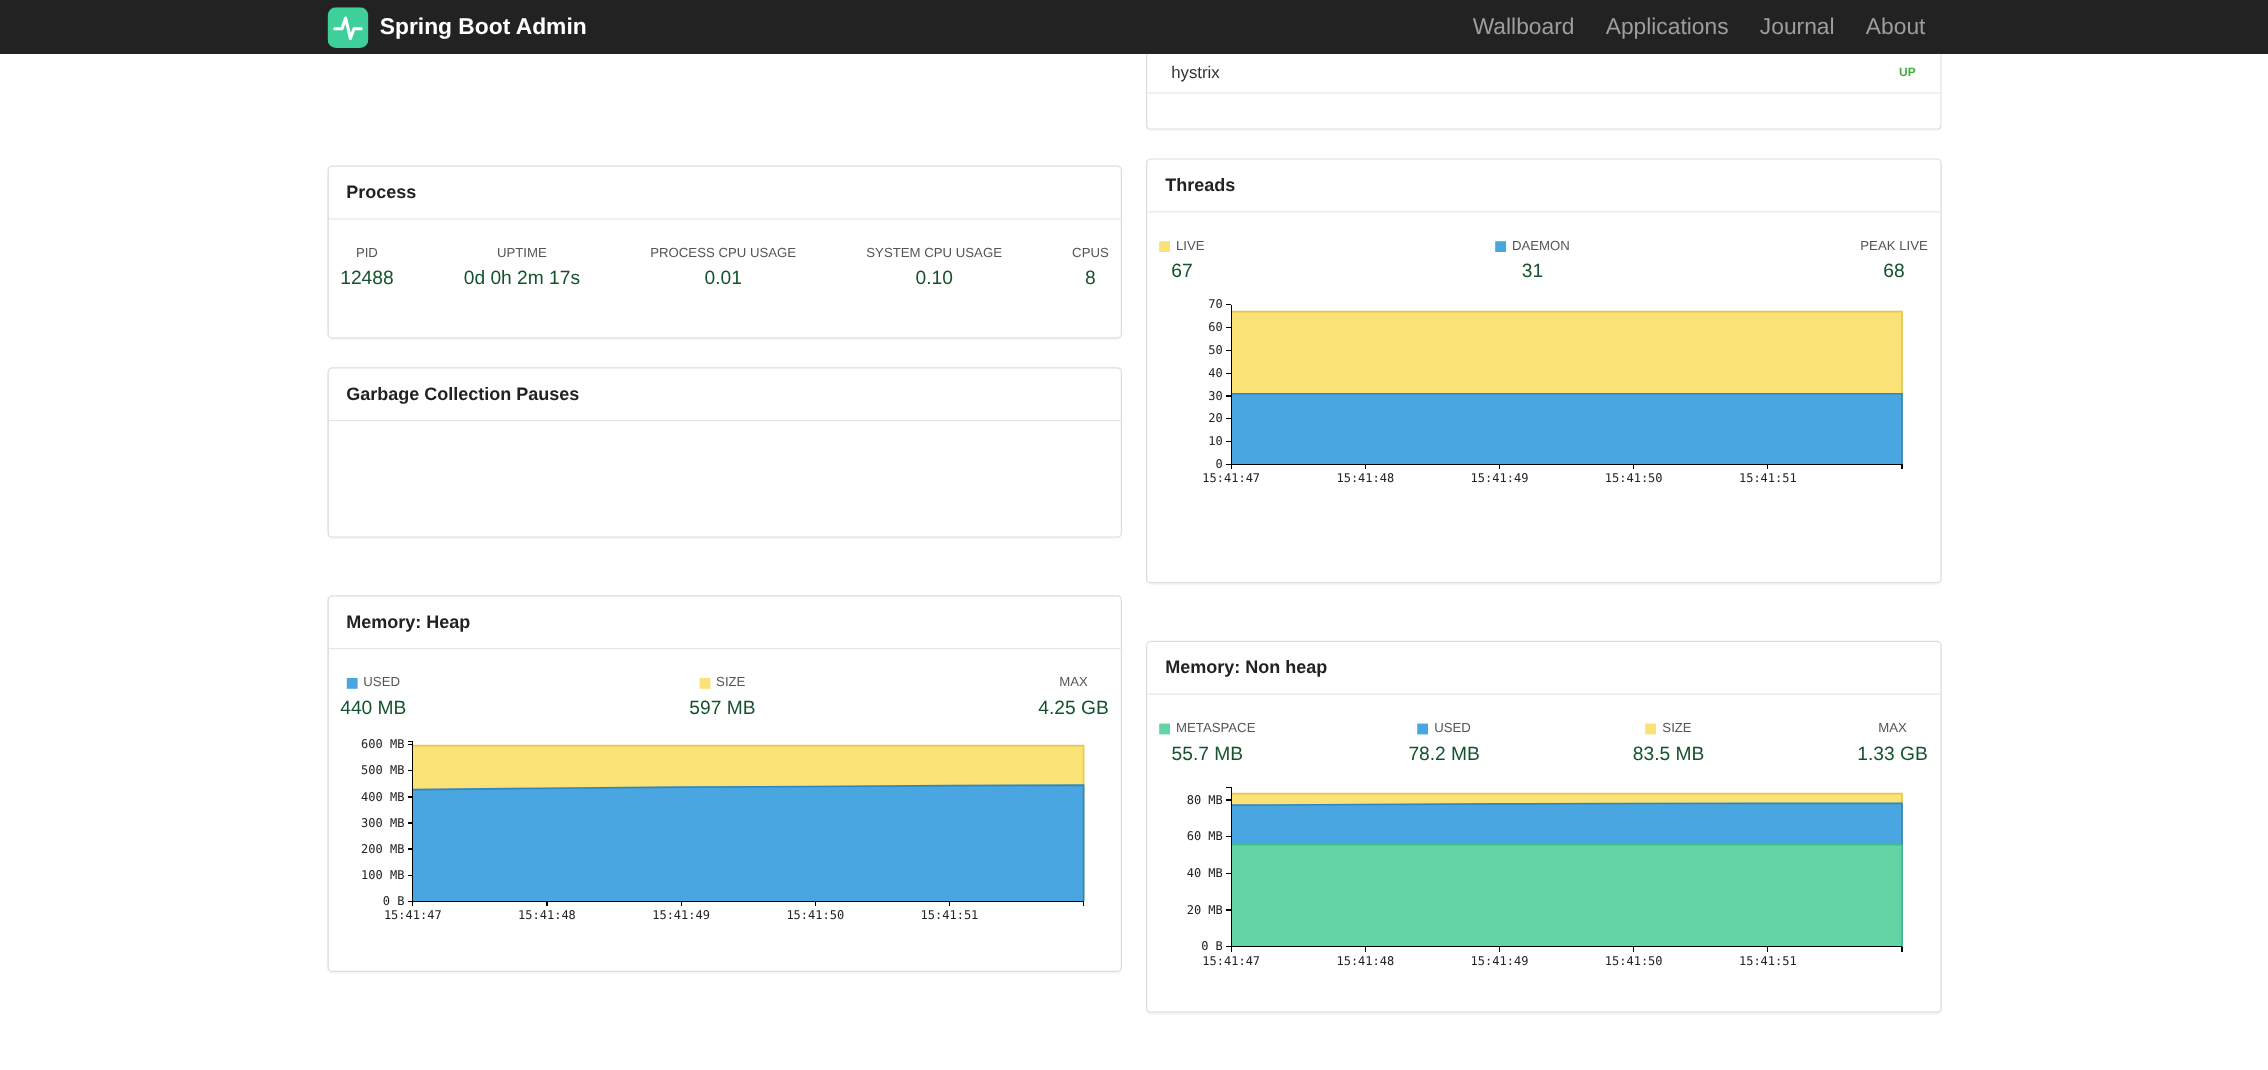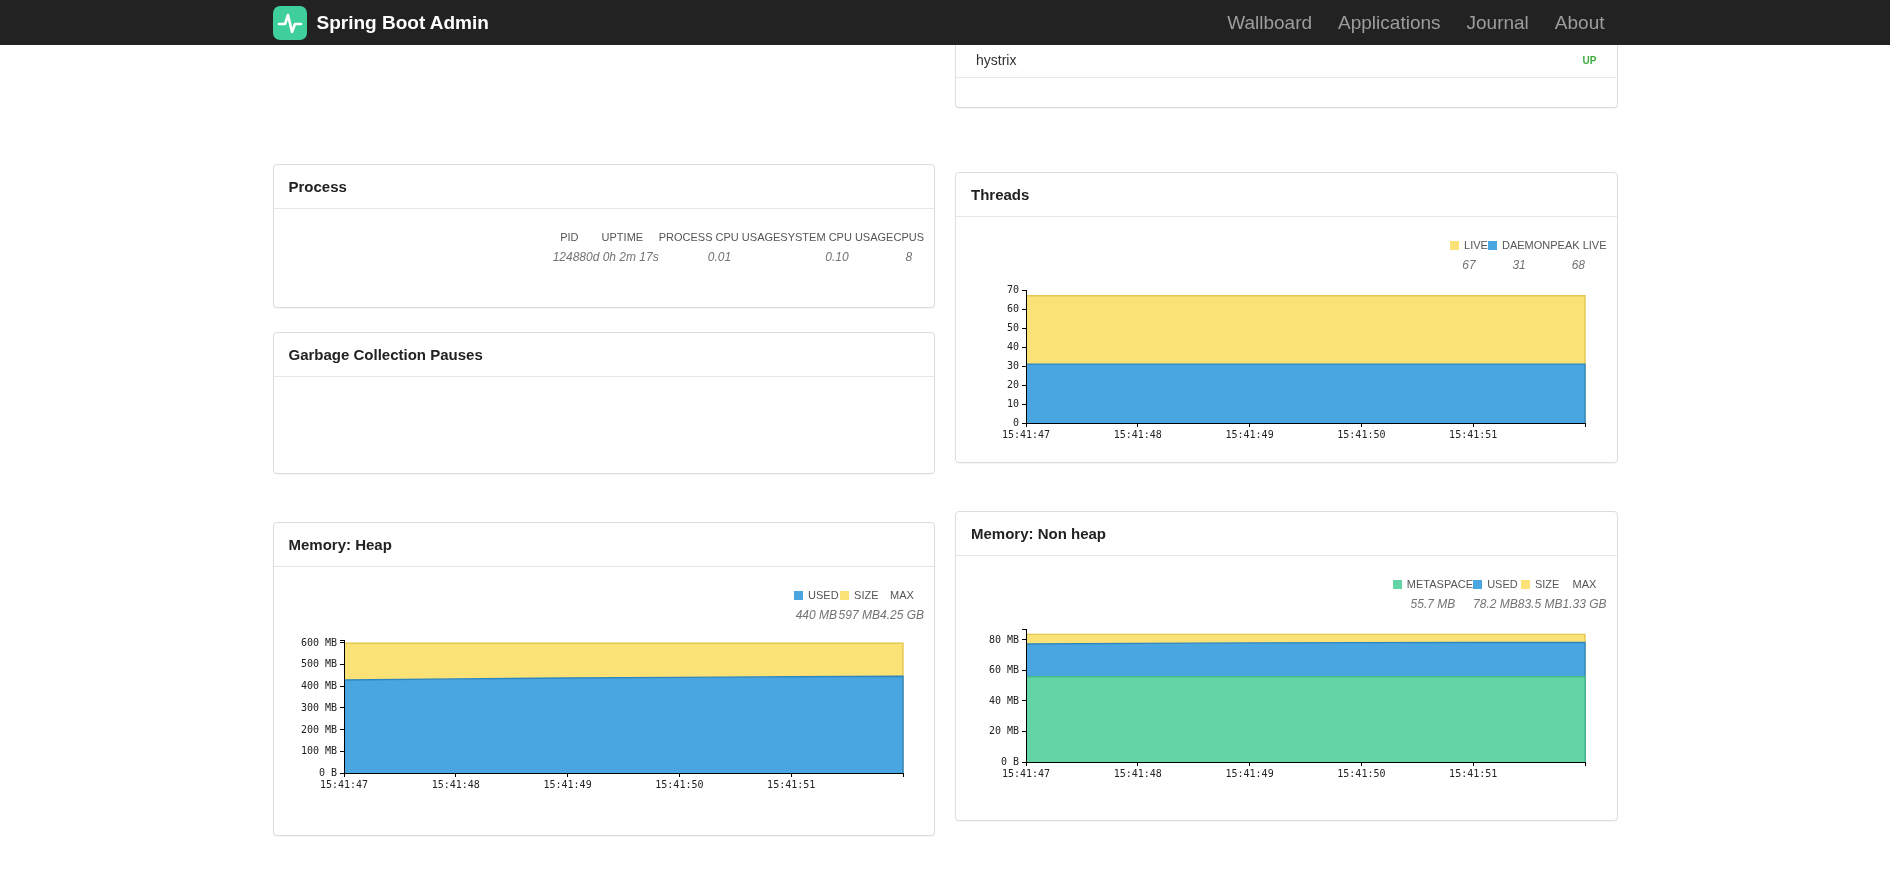--- a/index.html
+++ b/index.html
@@ -18,30 +18,30 @@
   .brand svg { display:block; }
   .nav { margin-left:auto; display:flex; }
   .nav a { color:#9d9d9d; font-size:19px; line-height:45px; padding:0 13px; text-decoration:none; cursor:pointer; }
   
   .columns { display:flex; gap:20px; }
   .col { flex:1; min-width:0; }
   
   .panel { background:#fff; border:1px solid #ddd; border-radius:4px; box-shadow:0 1px 1px rgba(0,0,0,.04); }
   .panel-header { padding:13px 15px 12px; border-bottom:1px solid #e6e6e6; }
   .panel-title { font-size:15px; font-weight:700; color:#222; }
-  .stats { display:flex; justify-content:flex-end; padding:22px 10px 0; text-align:center; }
+  .stats { display:flex; justify-content:space-between; padding:22px 10px 0; text-align:center; }
   .stat-label { font-size:11px; color:#555; display:flex; align-items:center; justify-content:center; gap:5px; white-space:nowrap; }
-  .stat-value { font-size:12px; color:#737373; margin-top:7px; white-space:nowrap;font-style:italic; }
+  .stat-value { font-size:16px; color:#14532d; margin-top:7px; white-space:nowrap; }
   .swatch { width:9px; height:9px; display:inline-block; flex:0 0 9px; }
   
-  #panel-process { margin-top:119px; height:144px; }
+  #panel-process { margin-top:93px; height:144px; }
   #panel-gc      { margin-top:24px;  height:142px; }
   #panel-heap    { margin-top:48px;  height:314px; }
   #panel-health  { height:63px; border-top:none; border-radius:0 0 4px 4px; overflow:hidden; }
-  #panel-threads { margin-top:64px;  height:291px; }
+  #panel-threads { margin-top:24px;  height:354px; }
   #panel-nonheap { margin-top:48px;  height:310px; }
   
   .health-row { display:flex; justify-content:space-between; align-items:center; padding:7px 20px 9px; border-bottom:1px solid #e7e7e7; cursor:pointer; }
   .health-name { font-size:14px; font-weight:400; color:#333; }
   .health-status { font-size:10px; font-weight:700; }
   
   .chart { height:160px; margin:12px 14px 0; }
   .chart svg { display:block; }
   .ax { stroke:#000; stroke-width:1; shape-rendering:crispEdges; }
   .tick { font-family:"DejaVu Sans Mono", monospace; font-size:10px; fill:#222; }

